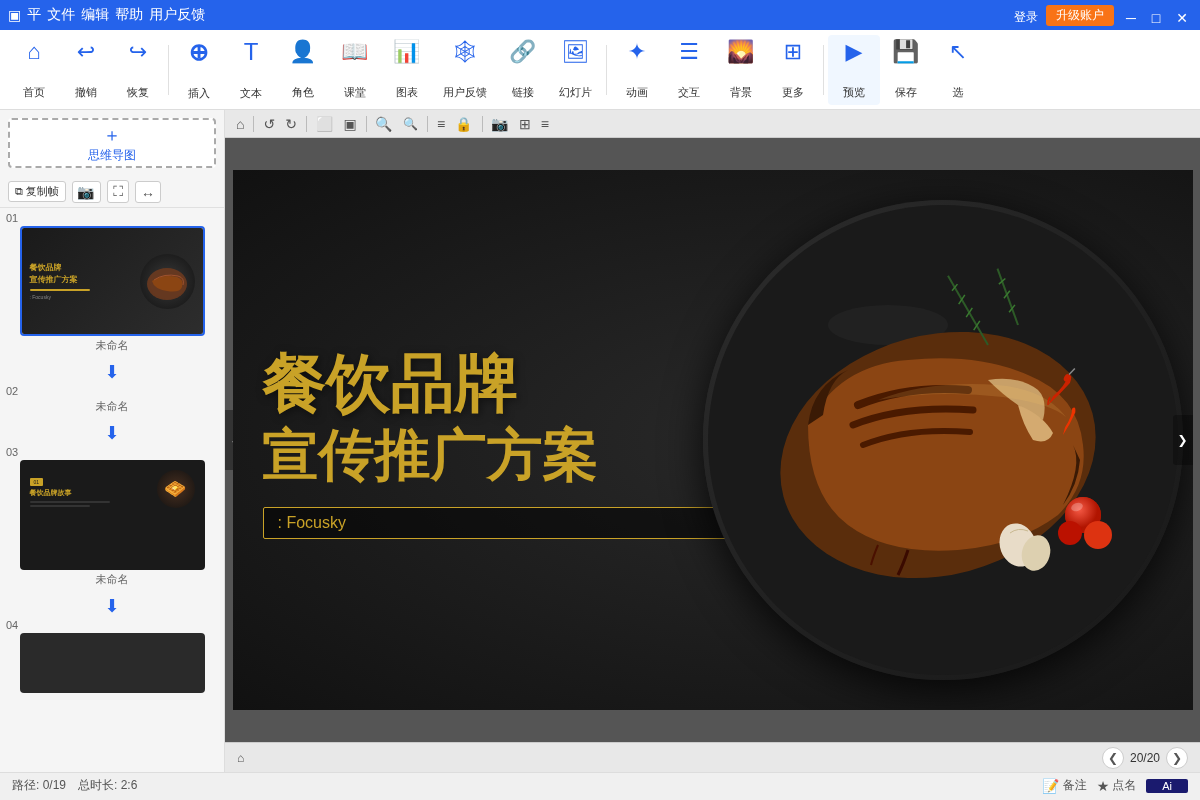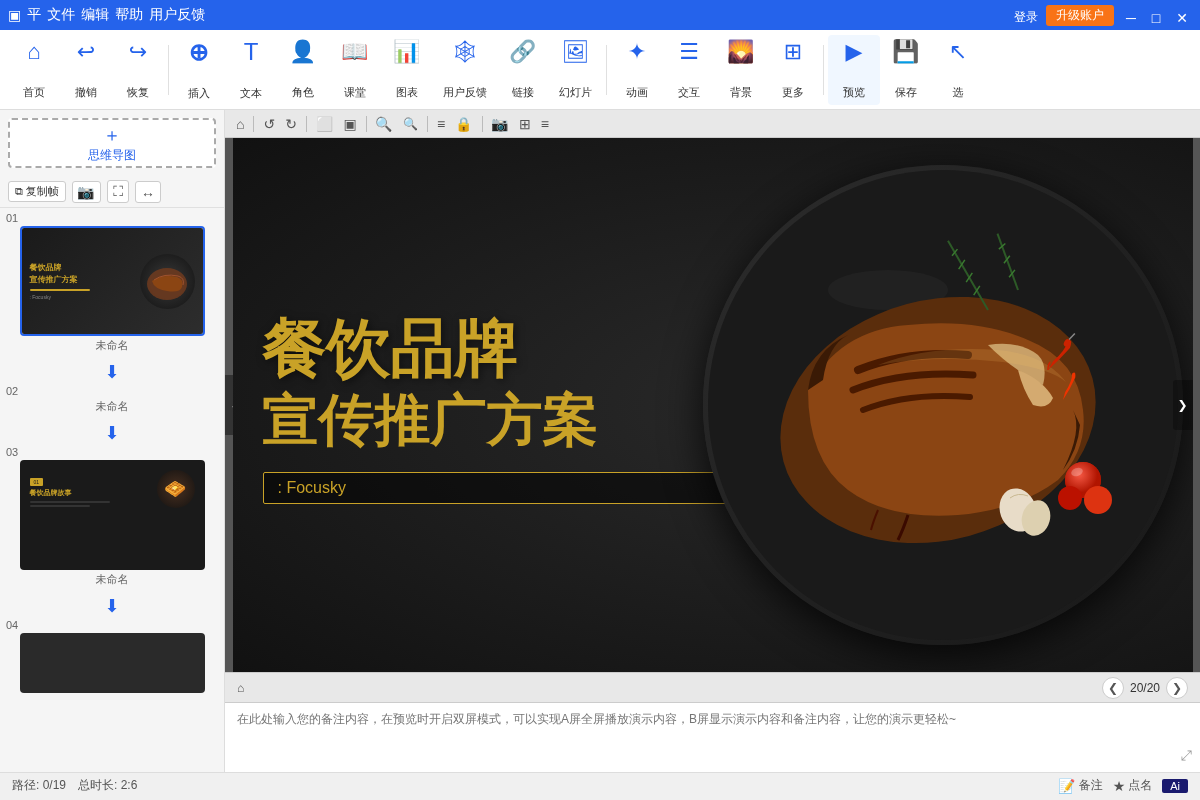--- a/index.html
+++ b/index.html
@@ -333,21 +333,21 @@
     }
     #status-bar .status-btn {
       display: flex; align-items: center; gap: 3px;
       cursor: pointer; color: #555;
     }
     #status-bar .status-btn .icon { font-size: 14px; }
     #status-bar .ai-badge {
       background: #1a1a6e;
       color: white;
       font-size: 11px;
-      padding: 1px 8px;
+      padding: 1px 16px;
       border-radius: 2px;
     }
 
     
     ::-webkit-scrollbar { width: 6px; }
     ::-webkit-scrollbar-track { background: #f1f1f1; }
     ::-webkit-scrollbar-thumb { background: #ccc; border-radius: 3px; }
   </style>
 </head>
 <body>
@@ -658,24 +658,20 @@
 
     <div id="canvas-bottom">
       <span>⌂</span>
       <div class="page-nav">
         <div class="nav-btn">❮</div>
         <span class="page-num">20/20</span>
         <div class="nav-btn">❯</div>
       </div>
     </div>
 
-    <div id="notes-area">
-      <textarea placeholder="在此处输入您的备注内容，在预览时开启双屏模式，可以实现A屏全屏播放演示内容，B屏显示演示内容和备注内容，让您的演示更轻松~" style=""></textarea>
-      <span class="expand-icon">⤢</span>
-    </div>
 
   </div>
 </div>
 
 <div id="status-bar">
   <span>路径: 0/19</span>
   <span>总时长: 2:6</span>
   <div class="right-actions">
     <div class="status-btn">
       <span class="icon">📝</span>

